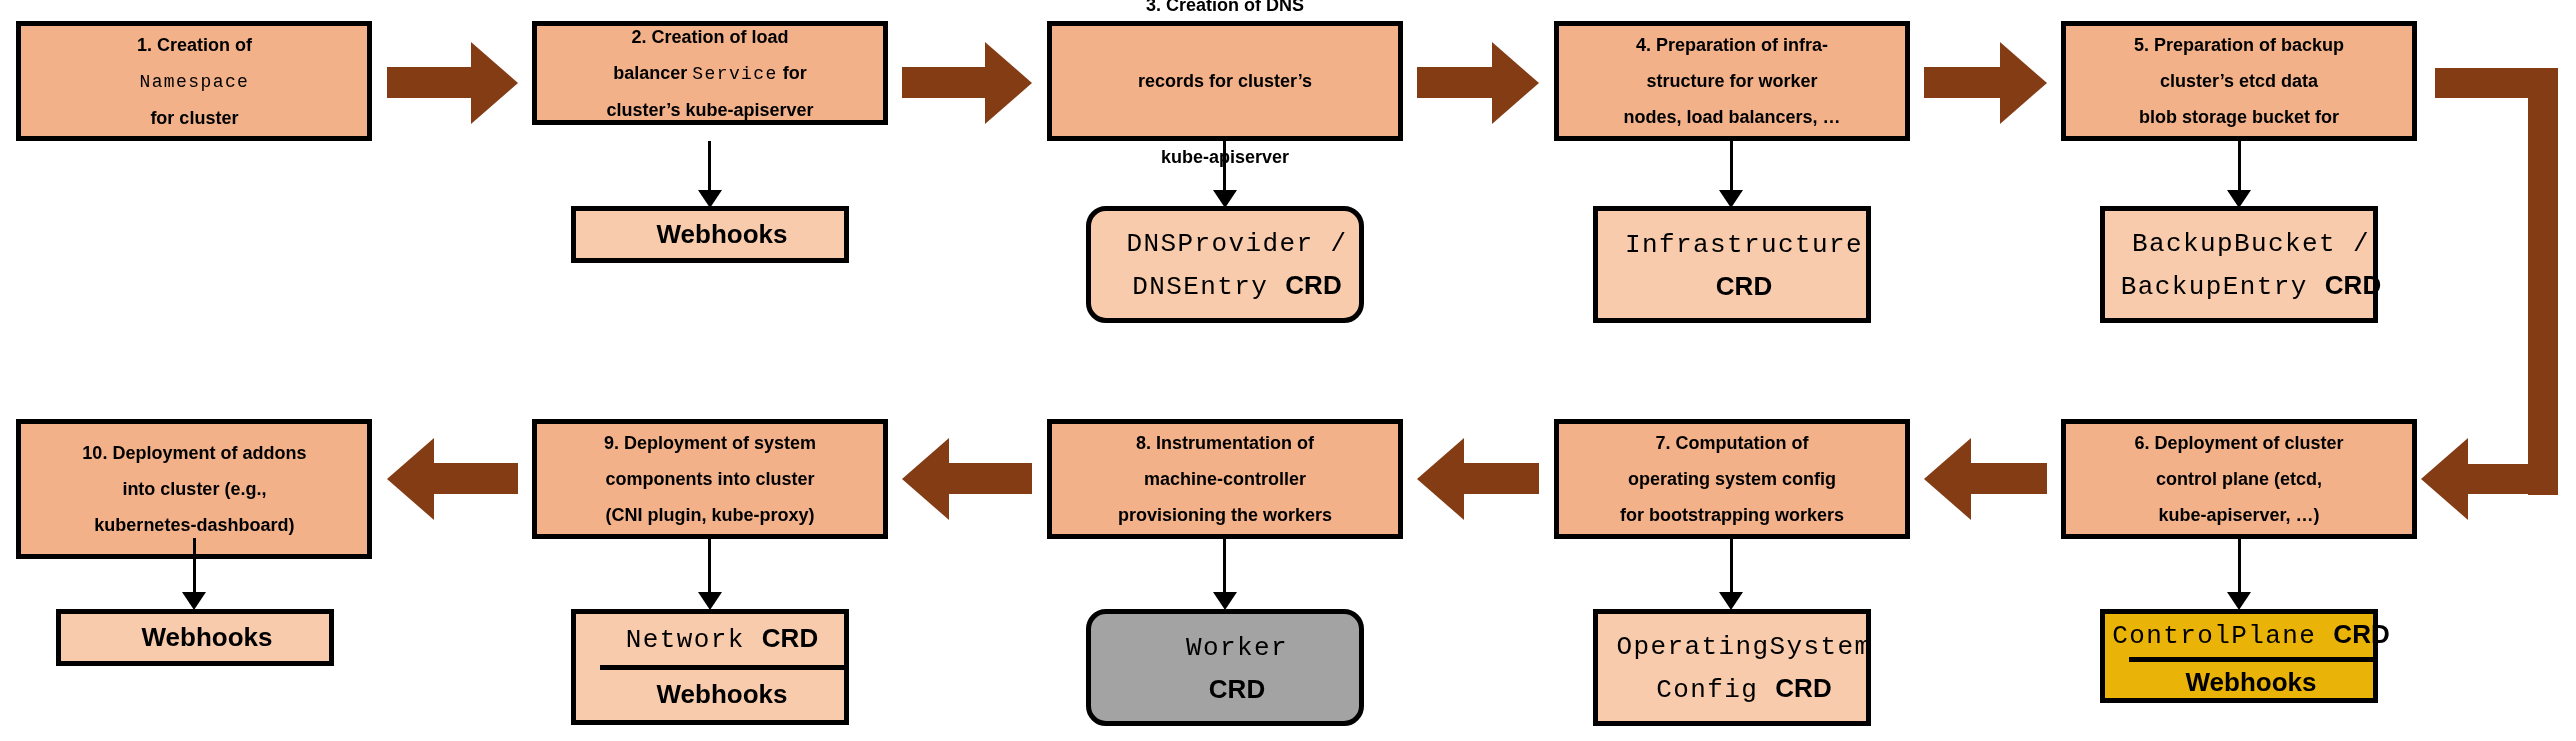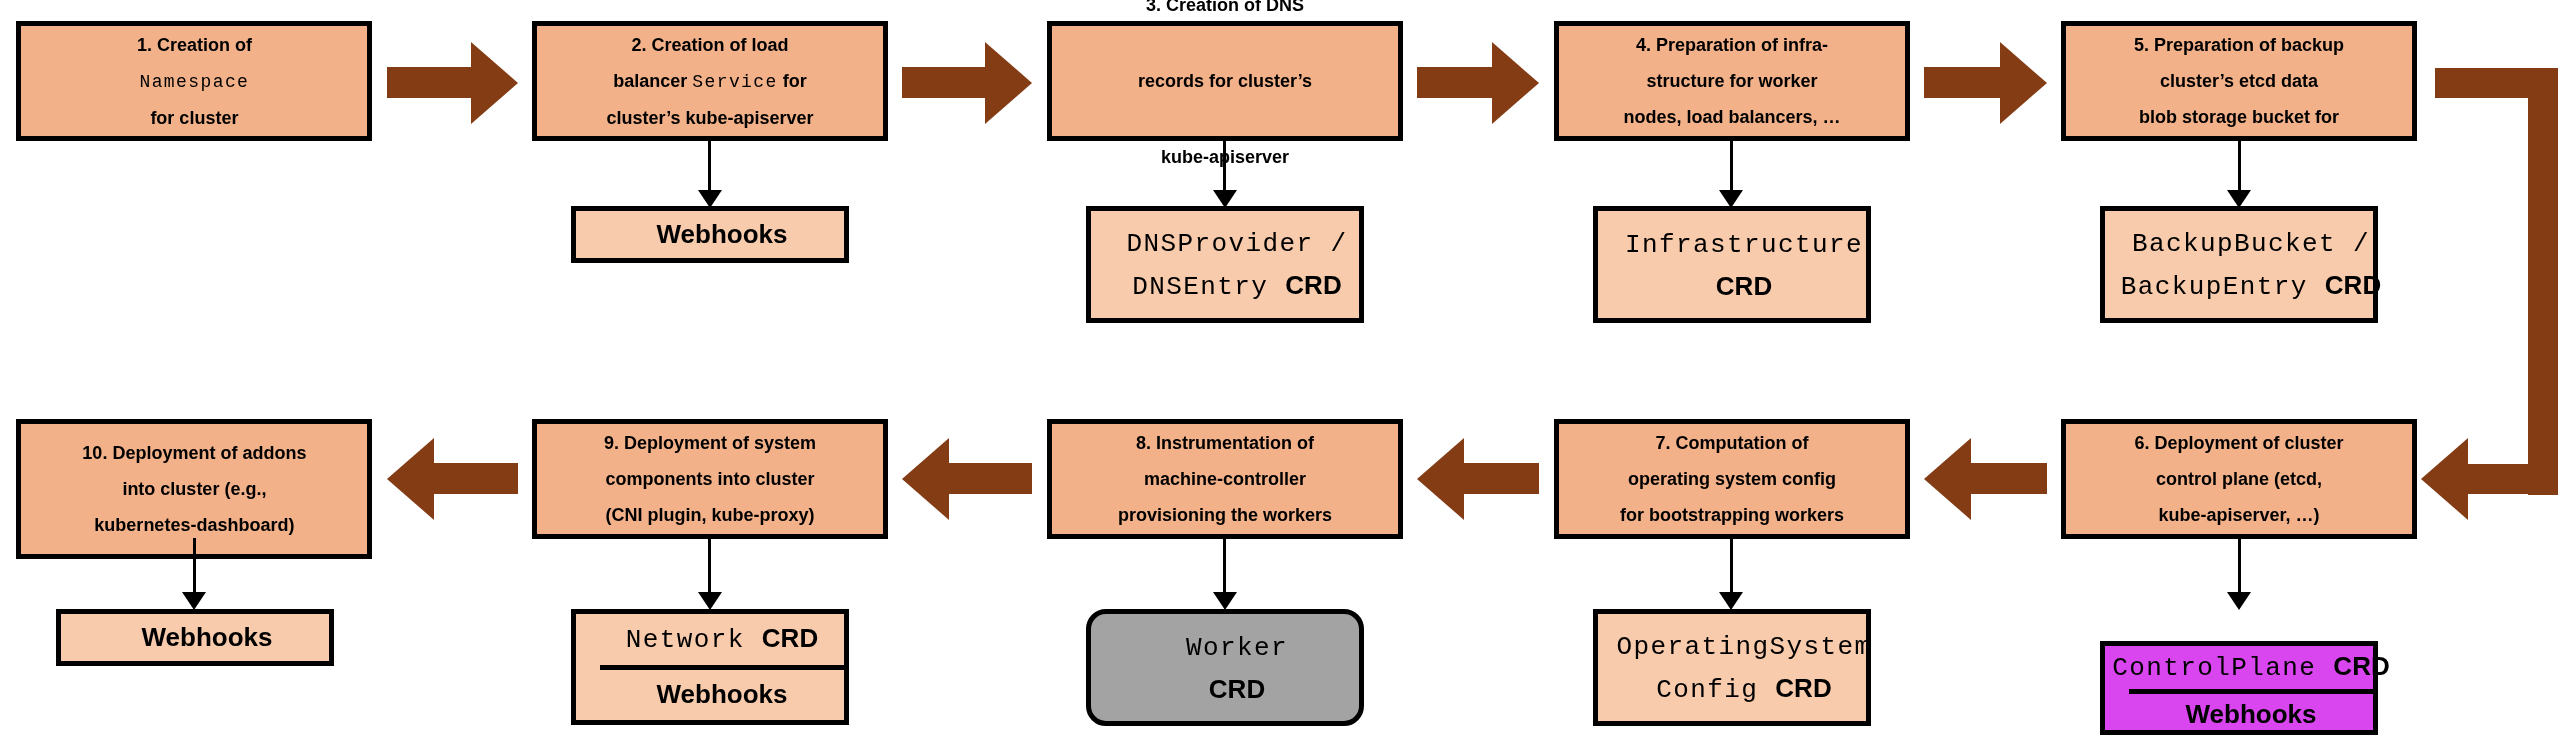--- a/index.html
+++ b/index.html
@@ -23,38 +23,38 @@
 </style>
 </head>
 <body>
 
 <div id="canvas">
     <div class="step" style="left: 16.4px; top: 21.4px; width: 356px; height: 120px; background: rgb(242, 177, 137);">
       <div class="ln"><span class="f-b">1. Creation of</span></div>
       <div class="ln"><span class="f-m">Namespace</span></div>
       <div class="ln"><span class="f-b">for cluster</span></div>
     </div>
-    <div class="step" style="left: 532px; top: 21.4px; width: 356px; height: 120px; background: rgb(242, 177, 137);">
+    <div class="step" style="left: 532px; top: 21.4px; width: 356px; height: 104px; background: rgb(242, 177, 137);">
       <div class="ln"><span class="f-b">2. Creation of load</span></div>
       <div class="ln"><span class="f-b">balancer </span><span class="f-m">Service</span><span class="f-b"> for</span></div>
       <div class="ln"><span class="f-b">cluster’s kube-apiserver</span></div>
     </div>
     <div class="artifact" style="left: 571px; top: 206px; width: 278px; height: 57px; background: rgb(248, 203, 173);">
       <div class="cell">
         <div class="ln"><span class="f-b">Webhooks</span></div>
       </div>
     </div>
     <div class="vline" style="left: 708px; top: 141px; width: 2.8px; height: 51px;"></div>
     <div class="tri" style="left: 698px; top: 190px; border-left: 12px solid transparent; border-right: 12px solid transparent; border-top: 18.5px solid rgb(0, 0, 0);"></div>
     <div class="step" style="left: 1047px; top: 21.4px; width: 356px; height: 120px; background: rgb(242, 177, 137); gap: 40px;">
       <div class="ln"><span class="f-b">3. Creation of DNS</span></div>
       <div class="ln"><span class="f-b">records for cluster’s</span></div>
       <div class="ln"><span class="f-b">kube-apiserver</span></div>
     </div>
-    <div class="artifact" style="left: 1086px; top: 206px; width: 278px; height: 117px; background: rgb(248, 203, 173);">
+    <div class="artifact" style="left: 1086px; top: 206px; width: 278px; height: 117px; background: rgb(248, 203, 173); border-radius: 20px;">
       <div class="cell">
         <div class="ln"><span class="f-m">DNSProvider /</span></div>
         <div class="ln"><span class="f-m">DNSEntry </span><span class="f-b">CRD</span></div>
       </div>
     </div>
     <div class="vline" style="left: 1223px; top: 141px; width: 2.8px; height: 51px;"></div>
     <div class="tri" style="left: 1213px; top: 190px; border-left: 12px solid transparent; border-right: 12px solid transparent; border-top: 18.5px solid rgb(0, 0, 0);"></div>
     <div class="step" style="left: 1554px; top: 21.4px; width: 356px; height: 120px; background: rgb(242, 177, 137);">
       <div class="ln"><span class="f-b">4. Preparation of infra-</span></div>
       <div class="ln"><span class="f-b">structure for worker</span></div>
@@ -87,21 +87,21 @@
     <div class="tri" style="left: 985px; top: 42px; border-top: 41px solid transparent; border-bottom: 41px solid transparent; border-left: 47px solid rgb(132, 60, 21);"></div>
     <div class="rect" style="left: 1417px; top: 67px; width: 75px; height: 31px; background: rgb(132, 60, 21);"></div>
     <div class="tri" style="left: 1492px; top: 42px; border-top: 41px solid transparent; border-bottom: 41px solid transparent; border-left: 47px solid rgb(132, 60, 21);"></div>
     <div class="rect" style="left: 1924px; top: 67px; width: 76px; height: 31px; background: rgb(132, 60, 21);"></div>
     <div class="tri" style="left: 2000px; top: 42px; border-top: 41px solid transparent; border-bottom: 41px solid transparent; border-left: 47px solid rgb(132, 60, 21);"></div>
     <div class="step" style="left: 2061px; top: 419px; width: 356px; height: 120px; background: rgb(242, 177, 137);">
       <div class="ln"><span class="f-b">6. Deployment of cluster</span></div>
       <div class="ln"><span class="f-b">control plane (etcd,</span></div>
       <div class="ln"><span class="f-b">kube-apiserver, …)</span></div>
     </div>
-    <div class="artifact" style="left: 2100px; top: 609px; width: 278px; height: 94px; background: #d946ef; margin-top: 32px;">
+    <div class="artifact" style="left: 2100px; top: 609px; width: 278px; height: 94px; background: #eab308;">
       <div class="cell">
         <div class="ln"><span class="f-m">ControlPlane </span><span class="f-b">CRD</span></div>
       </div>
       <div class="cell">
         <div class="ln"><span class="f-b">Webhooks</span></div>
       </div>
     </div>
     <div class="vline" style="left: 2238px; top: 538px; width: 2.8px; height: 56px;"></div>
     <div class="tri" style="left: 2227px; top: 592px; border-left: 12px solid transparent; border-right: 12px solid transparent; border-top: 18.5px solid rgb(0, 0, 0);"></div>
     <div class="step" style="left: 1554px; top: 419px; width: 356px; height: 120px; background: rgb(242, 177, 137);">

